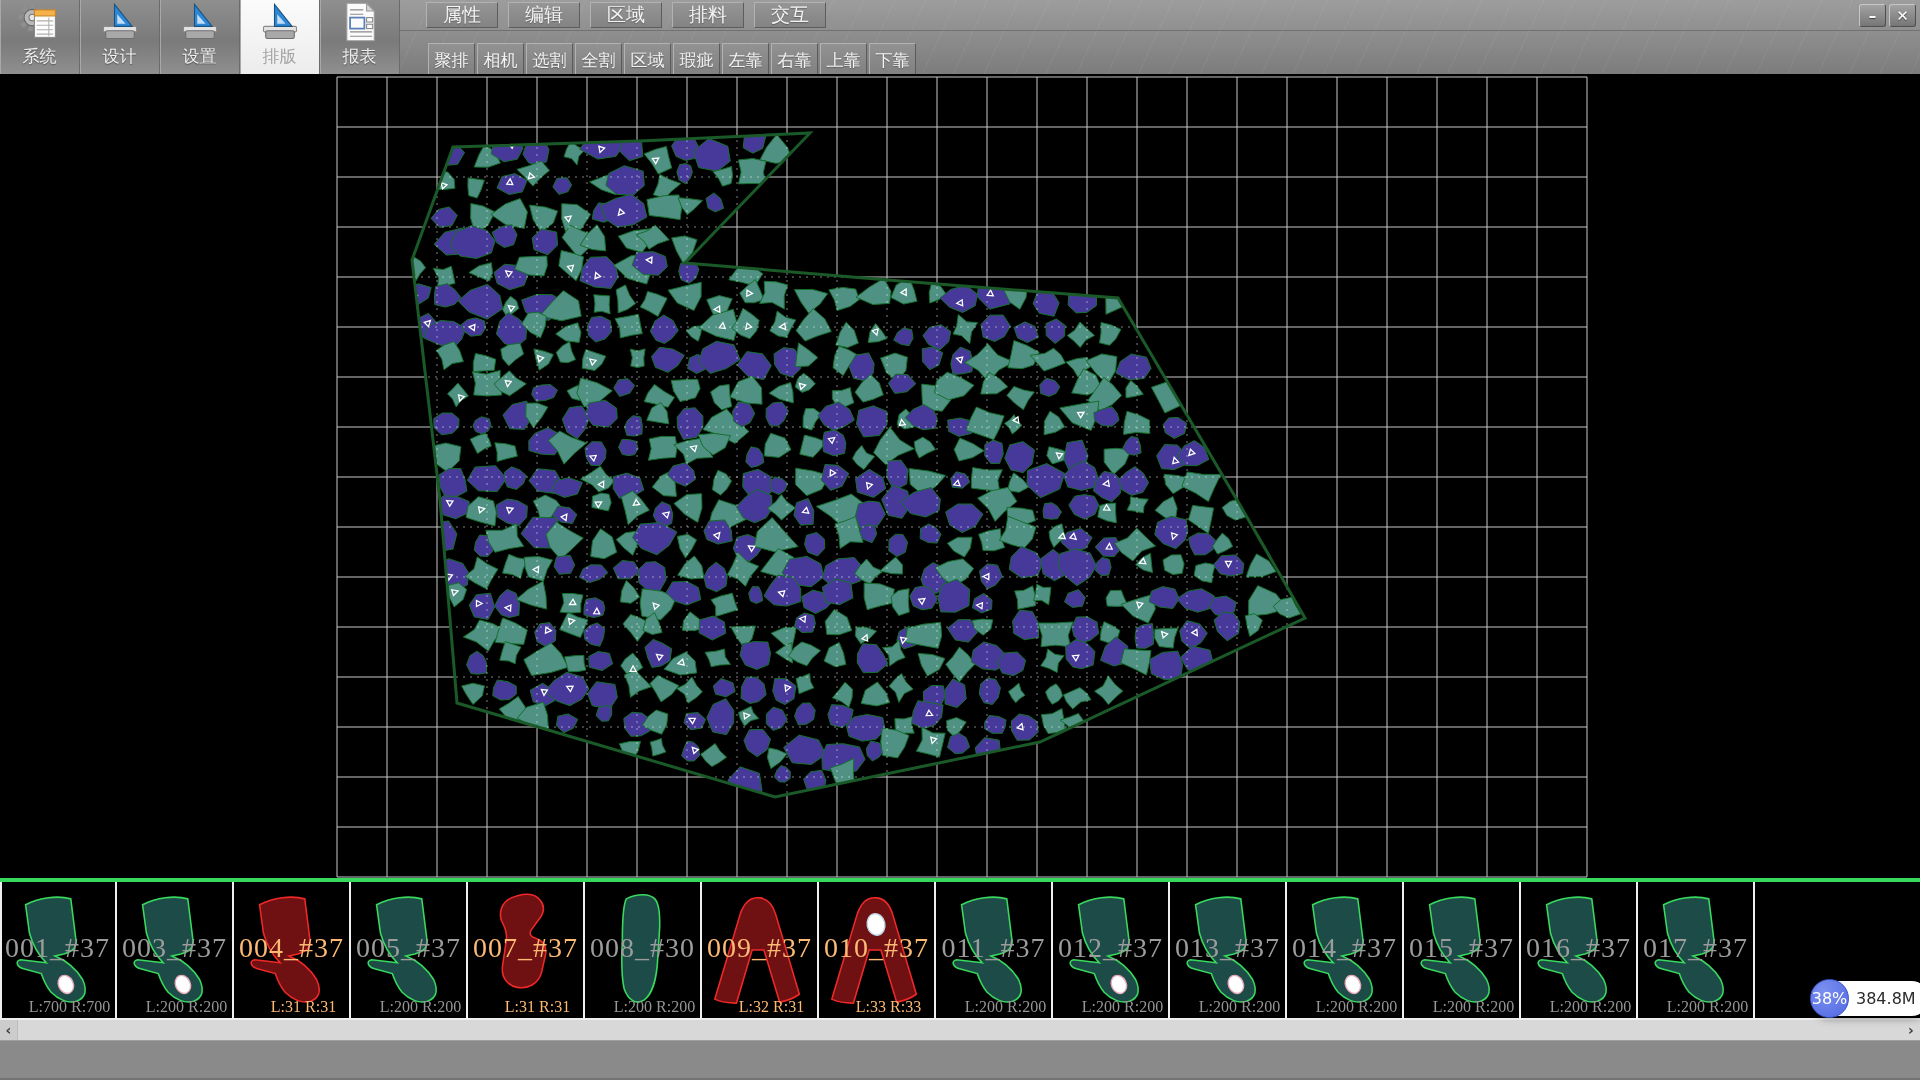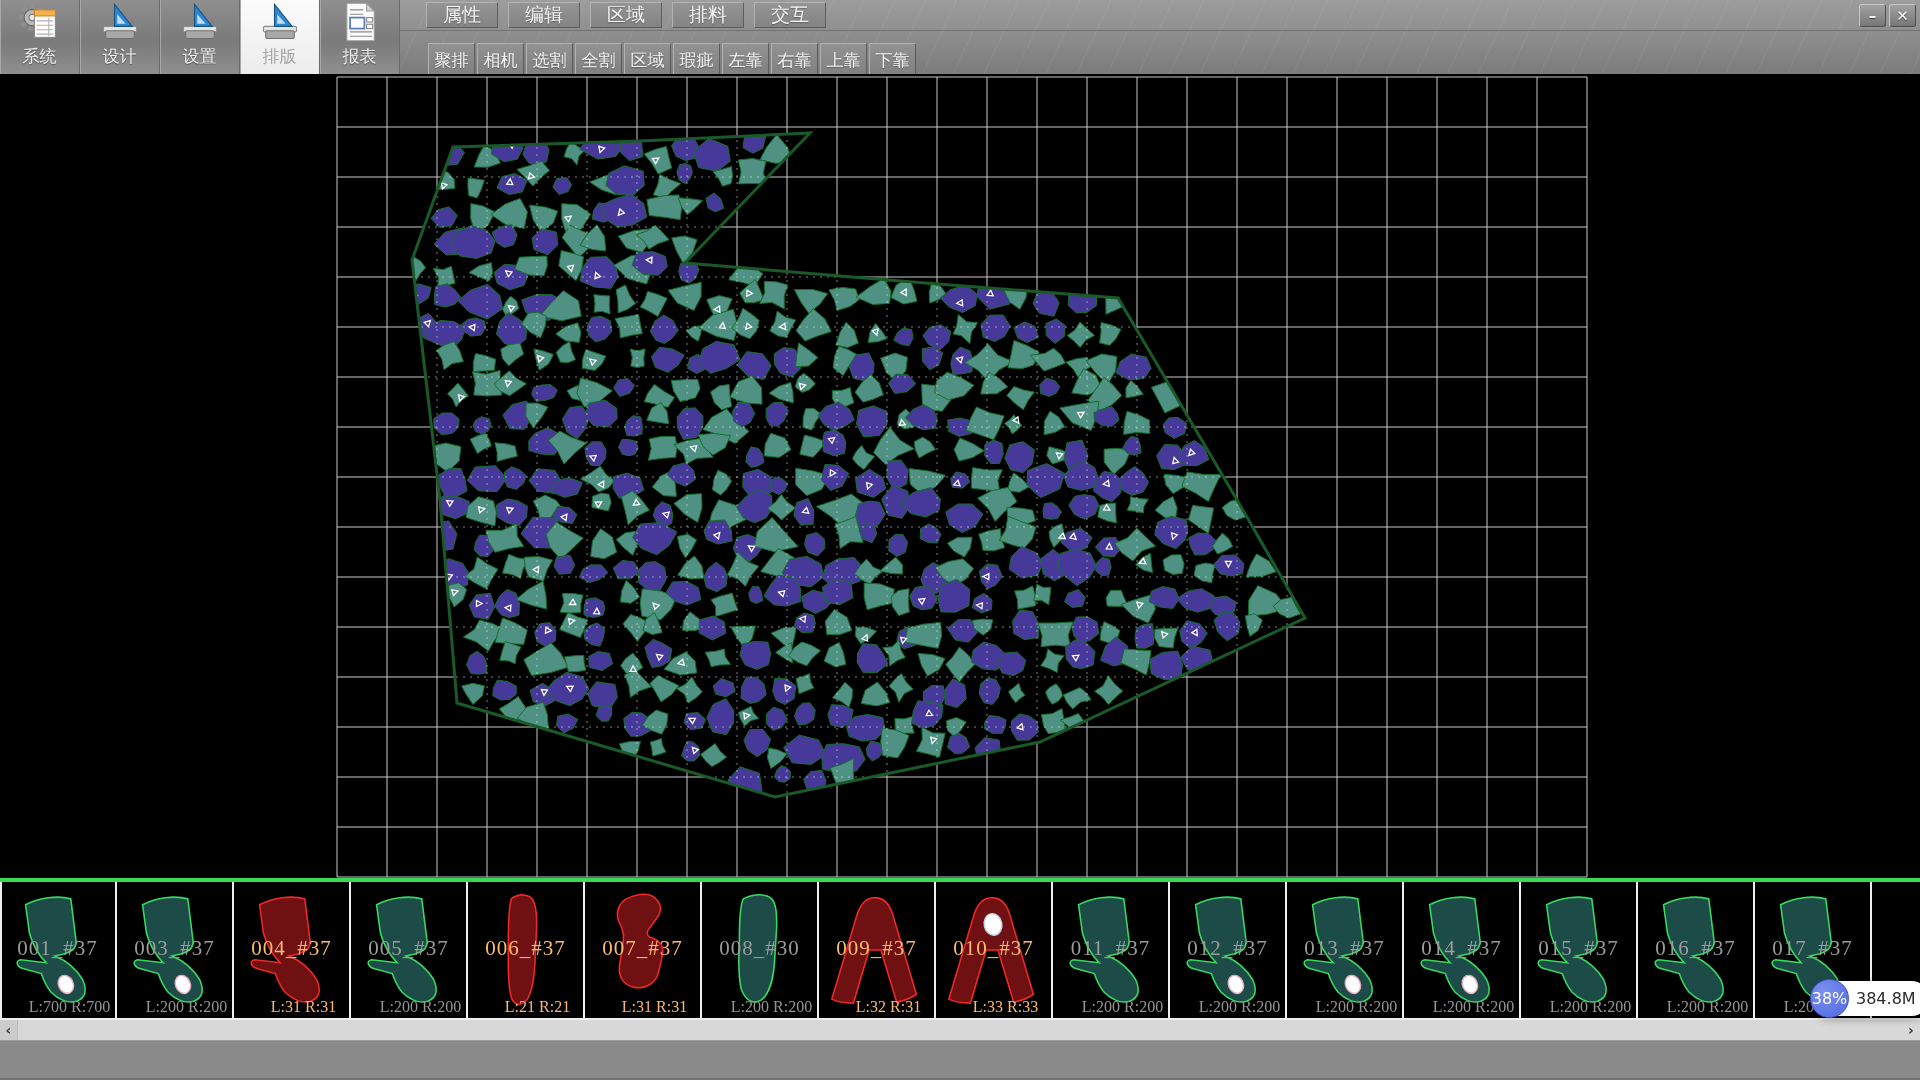--- a/index.html
+++ b/index.html
@@ -46,21 +46,21 @@
   .canvas { position:relative; width:1920px; height:804px; background:#000; }
   .canvas svg { position:absolute; left:0; top:0; }
 
   
   .filmstrip { position:relative; width:1920px; height:142px; background:#000; display:flex;
                border-top:4px solid #35da5c; border-bottom:2px solid #efefef; overflow:hidden; }
   .filmstrip::before { content:""; position:absolute; left:0; top:0; bottom:0; width:2px; background:#efefef; z-index:2; }
   .cell { position:relative; flex:0 0 auto; width:117px; height:136px; border-right:2px solid #efefef; cursor:pointer; }
   .cell svg { position:absolute; left:0; top:0; width:117px; height:136px; }
   .cell-label { position:absolute; left:0; top:50%; width:100%; transform:translateY(-55%); text-align:center;
-                font-family:"Liberation Serif","DejaVu Serif",serif; font-size:21px; letter-spacing:1px;
+                font-family:"Liberation Serif","DejaVu Serif",serif; font-size:28px; letter-spacing:1px;
                 color:#9c9c9c; z-index:3; white-space:nowrap; }
   .cell-info  { position:absolute; left:12px; bottom:2px; width:100%; text-align:center;
                 font-family:"Liberation Serif","DejaVu Serif",serif; font-size:16px;
                 color:#959595; z-index:3; white-space:nowrap; }
   .cell .green { color:#fdba74; }
 
   
   .hscroll { position:relative; width:1920px; height:20px; background:#d8d8d8; }
   .scroll-btn { position:absolute; top:0; width:18px; height:20px; display:flex; align-items:center;
                 justify-content:center; font-size:14px; font-weight:bold; color:#3c3c3c;
@@ -753,27 +753,20 @@
       </div>
       <div class="cell">
         <svg viewBox="0 0 119 136">
           <path d="M26,22 C40,15 58,12 72,16 L77,56 C79,65 73,70 65,72 L56,74 C68,79 78,88 84,98 C89,109 87,117 78,120 C69,123 59,118 52,111 C47,105 44,98 42,92 L24,87 C17,85 15,79 21,78 L47,81 C39,73 33,62 30,51 Z" fill="#1d4c48" stroke="#39d95e" stroke-width="1.6"></path>
         </svg>
         <div class="cell-label">005_#37</div>
         <div class="cell-info">L:200 R:200</div>
       </div>
       <div class="cell">
         <svg viewBox="0 0 119 136">
-          <path d="M44,16 C52,10 62,11 66,17 C71,26 70,44 69,62 C68,88 67,106 61,117 C55,126 47,125 44,116 C40,102 41,80 41,60 C41,40 42,24 44,16 Z" fill="#6f1012" stroke="#ef2828" stroke-width="1.6"></path>
-        </svg>
-        <div class="cell-label green">006_#37</div>
-        <div class="cell-info green">L:21 R:21</div>
-      </div>
-      <div class="cell">
-        <svg viewBox="0 0 119 136">
           <path d="M42,16 C56,9 68,10 73,17 C79,24 77,31 72,37 L64,48 C62,52 64,55 69,56 C77,59 80,64 79,72 L75,90 C72,103 60,108 50,106 C40,104 34,96 35,85 L39,58 C40,50 37,44 34,38 C31,29 35,20 42,16 Z" fill="#6f1012" stroke="#ef2828" stroke-width="1.6"></path>
         </svg>
         <div class="cell-label green">007_#37</div>
         <div class="cell-info green">L:31 R:31</div>
       </div>
       <div class="cell">
         <svg viewBox="0 0 119 136">
           <path d="M42,16 C54,10 66,11 71,16 C76,22 76,34 76,44 L74,76 C73,100 67,114 60,119 C52,124 44,119 40,108 C37,96 37,78 38,58 C38,38 39,22 42,16 Z" fill="#1d4c48" stroke="#39d95e" stroke-width="1.6"></path>
         </svg>
         <div class="cell-label">008_#30</div>

